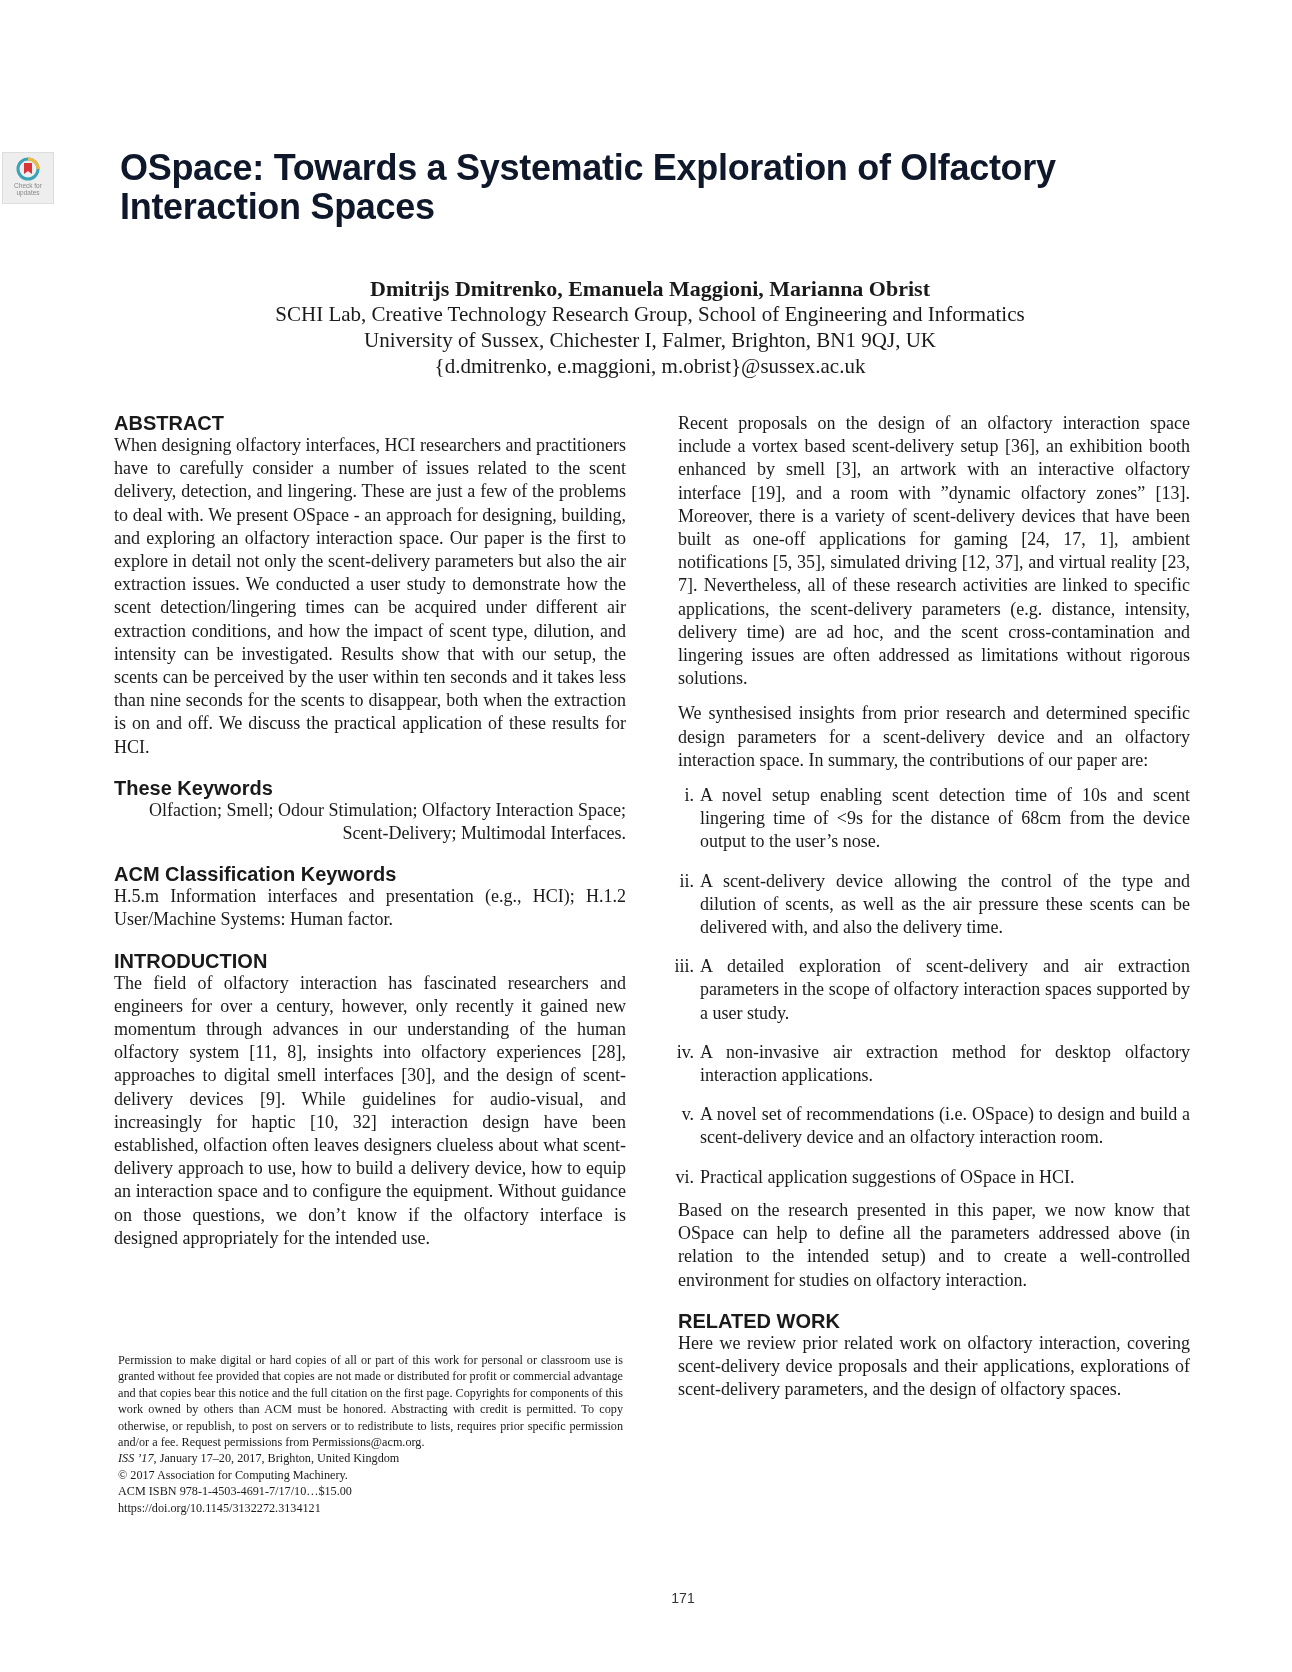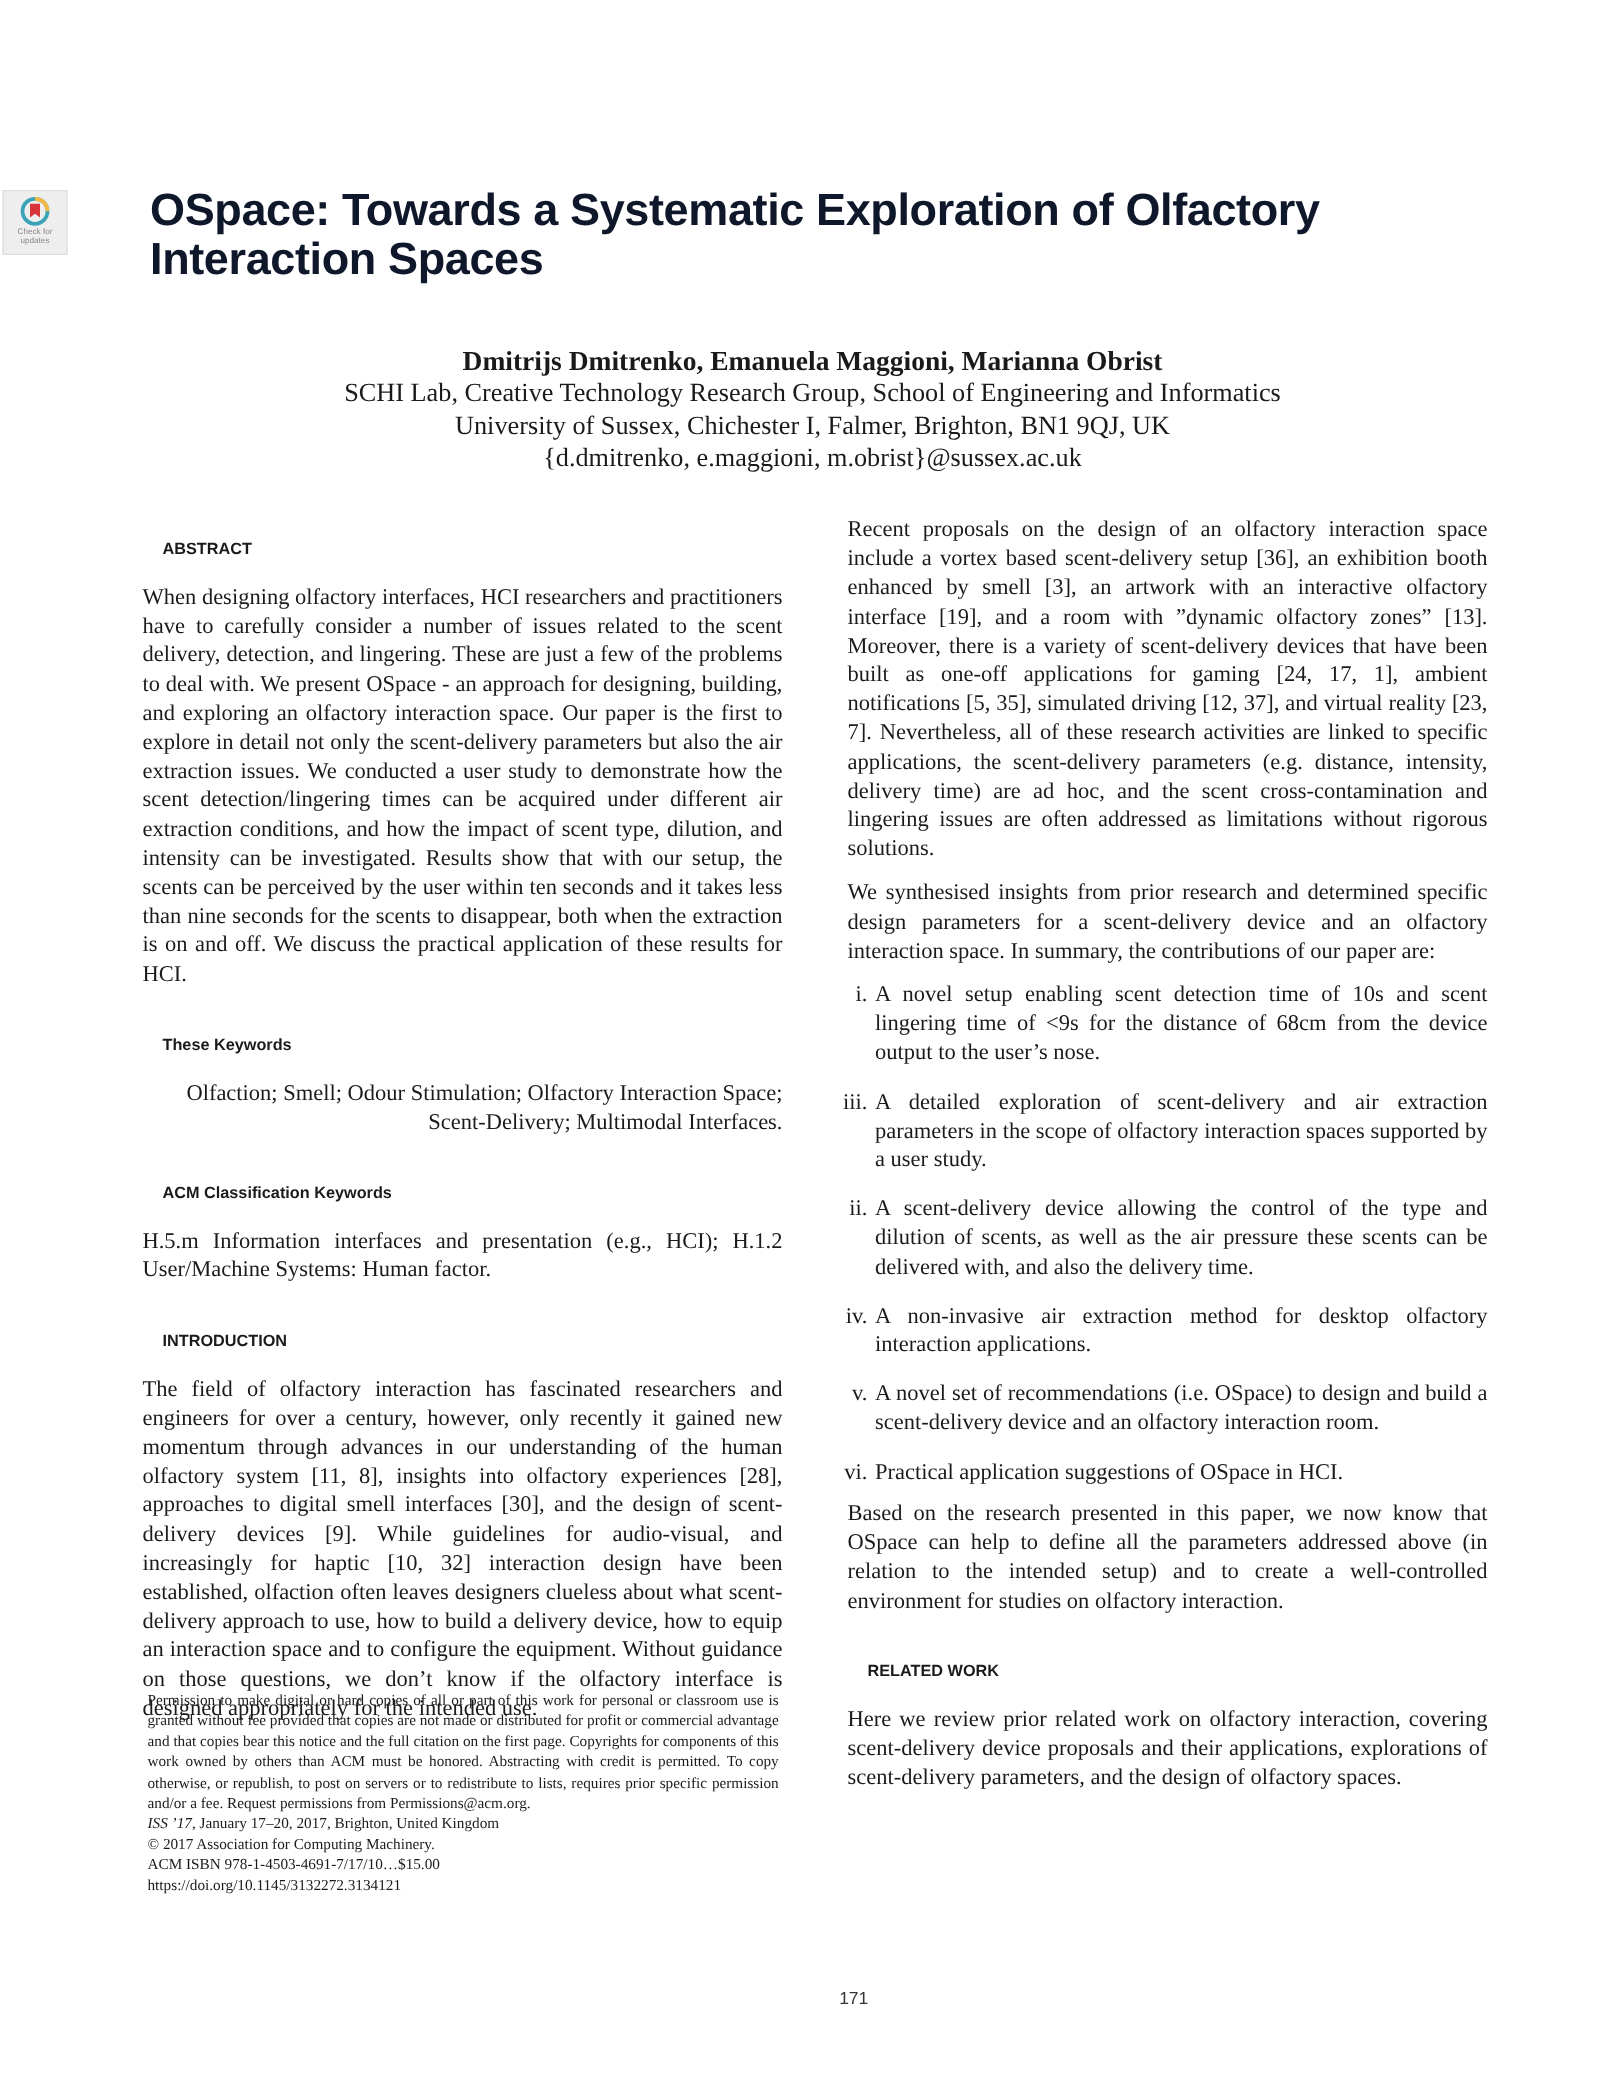--- a/index.html
+++ b/index.html
@@ -9,21 +9,21 @@
   .badge svg { width:24px; height:24px; }
   .badge .lbl { font-family:"Liberation Sans", sans-serif; font-size:6.5px; color:#888; line-height:7px; text-align:center; margin-top:1px; }
 
   .title { position:absolute; left:120px; width:1060px; top:148px; text-align:left; font-family:"Liberation Sans", sans-serif; font-weight:bold; font-size:36px; line-height:39px; color:#0f172a; letter-spacing:-0.3px; }
   .authors { position:absolute; left:120px; width:1060px; top:276px; text-align:center; font-family:"Liberation Serif", serif; font-weight:bold; font-size:22px; line-height:26px; }
   .affil { position:absolute; left:120px; width:1060px; text-align:center; font-family:"Liberation Serif", serif; font-size:21px; line-height:26px; }
 
   .col { position:absolute; width:512px; font-family:"Liberation Serif", serif; font-size:18px; line-height:23.2px; color:#1a1a1a; }
   .col.left { left:114px; top:412px; }
   .col.right { left:678px; top:412px; }
-  .h { font-family:"Liberation Sans", sans-serif; font-weight:bold; font-size:13px; line-height:22px; margin:16px; }
+  .h { font-family:"Liberation Sans", sans-serif; font-weight:bold; font-size:20px; line-height:22px; margin:0; }
   p { margin:0; text-align:justify; hyphens:manual; }
   .gap { height:18px; }
   .gap-s { height:12px; }
 
   ol.contrib { list-style:none; margin:0; padding:0; }
   ol.contrib li { position:relative; padding-left:22px; text-align:justify; margin-bottom:16px; }
   ol.contrib li .num { position:absolute; right:calc(100% - 16px); white-space:nowrap; }
 
   .perm { position:absolute; left:118px; top:1352px; width:505px; font-family:"Liberation Serif", serif; font-size:12.2px; line-height:16.4px; color:#1a1a1a; }
   .perm p { text-align:justify; }
@@ -84,22 +84,22 @@
   <span class="ln">https://doi.org/10.1145/3132272.3134121</span>
 </div>
 
 <div class="col right">
   <p>Recent proposals on the design of an olfactory interaction space include a vortex based scent-delivery setup [36], an exhibition booth enhanced by smell [3], an artwork with an interactive olfactory interface [19], and a room with ”dy­namic olfactory zones” [13]. Moreover, there is a variety of scent-delivery devices that have been built as one-off appli­cations for gaming [24, 17, 1], ambient notifications [5, 35], simulated driving [12, 37], and virtual reality [23, 7]. Nev­ertheless, all of these research activities are linked to spe­cific applications, the scent-delivery parameters (e.g.  dis­tance, intensity, delivery time) are ad hoc, and the scent cross-contamination and lingering issues are often addressed as limitations without rigorous solutions.</p>
   <div class="gap-s"></div>
   <p>We synthesised insights from prior research and determined specific design parameters for a scent-delivery device and an olfactory interaction space. In summary, the contributions of our paper are:</p>
   <div class="gap-s"></div>
   <ol class="contrib">
     <li><span class="num">i.</span><span>A novel setup enabling scent detection time of 10s and scent lingering time of &lt;9s for the distance of 68cm from the device output to the user’s nose.</span></li>
+    <li><span class="num">ii.</span><span>A scent-delivery device allowing the control of the type and dilution of scents, as well as the air pressure these scents can be delivered with, and also the delivery time.</span></li>
     <li><span class="num">iii.</span><span>A detailed exploration of scent-delivery and air extraction parameters in the scope of olfactory interaction spaces sup­ported by a user study.</span></li>
-    <li><span class="num">ii.</span><span>A scent-delivery device allowing the control of the type and dilution of scents, as well as the air pressure these scents can be delivered with, and also the delivery time.</span></li>
     <li><span class="num">iv.</span><span>A non-invasive air extraction method for desktop olfactory interaction applications.</span></li>
     <li><span class="num">v.</span><span>A novel set of recommendations (i.e.  OSpace) to design and build a scent-delivery device and an olfactory interac­tion room.</span></li>
     <li style="margin-bottom:10px;"><span class="num">vi.</span><span>Practical application suggestions of OSpace in HCI.</span></li>
   </ol>
   <p>Based on the research presented in this paper, we now know that OSpace can help to define all the parameters addressed above (in relation to the intended setup) and to create a well-controlled environment for studies on olfactory interaction.</p>
   <div class="gap"></div>
   <div>
     <h3 class="h">RELATED WORK</h3>
     <p>Here we review prior related work on olfactory interaction, covering scent-delivery device proposals and their applica­tions, explorations of scent-delivery parameters, and the de­sign of olfactory spaces.</p>
   </div>

